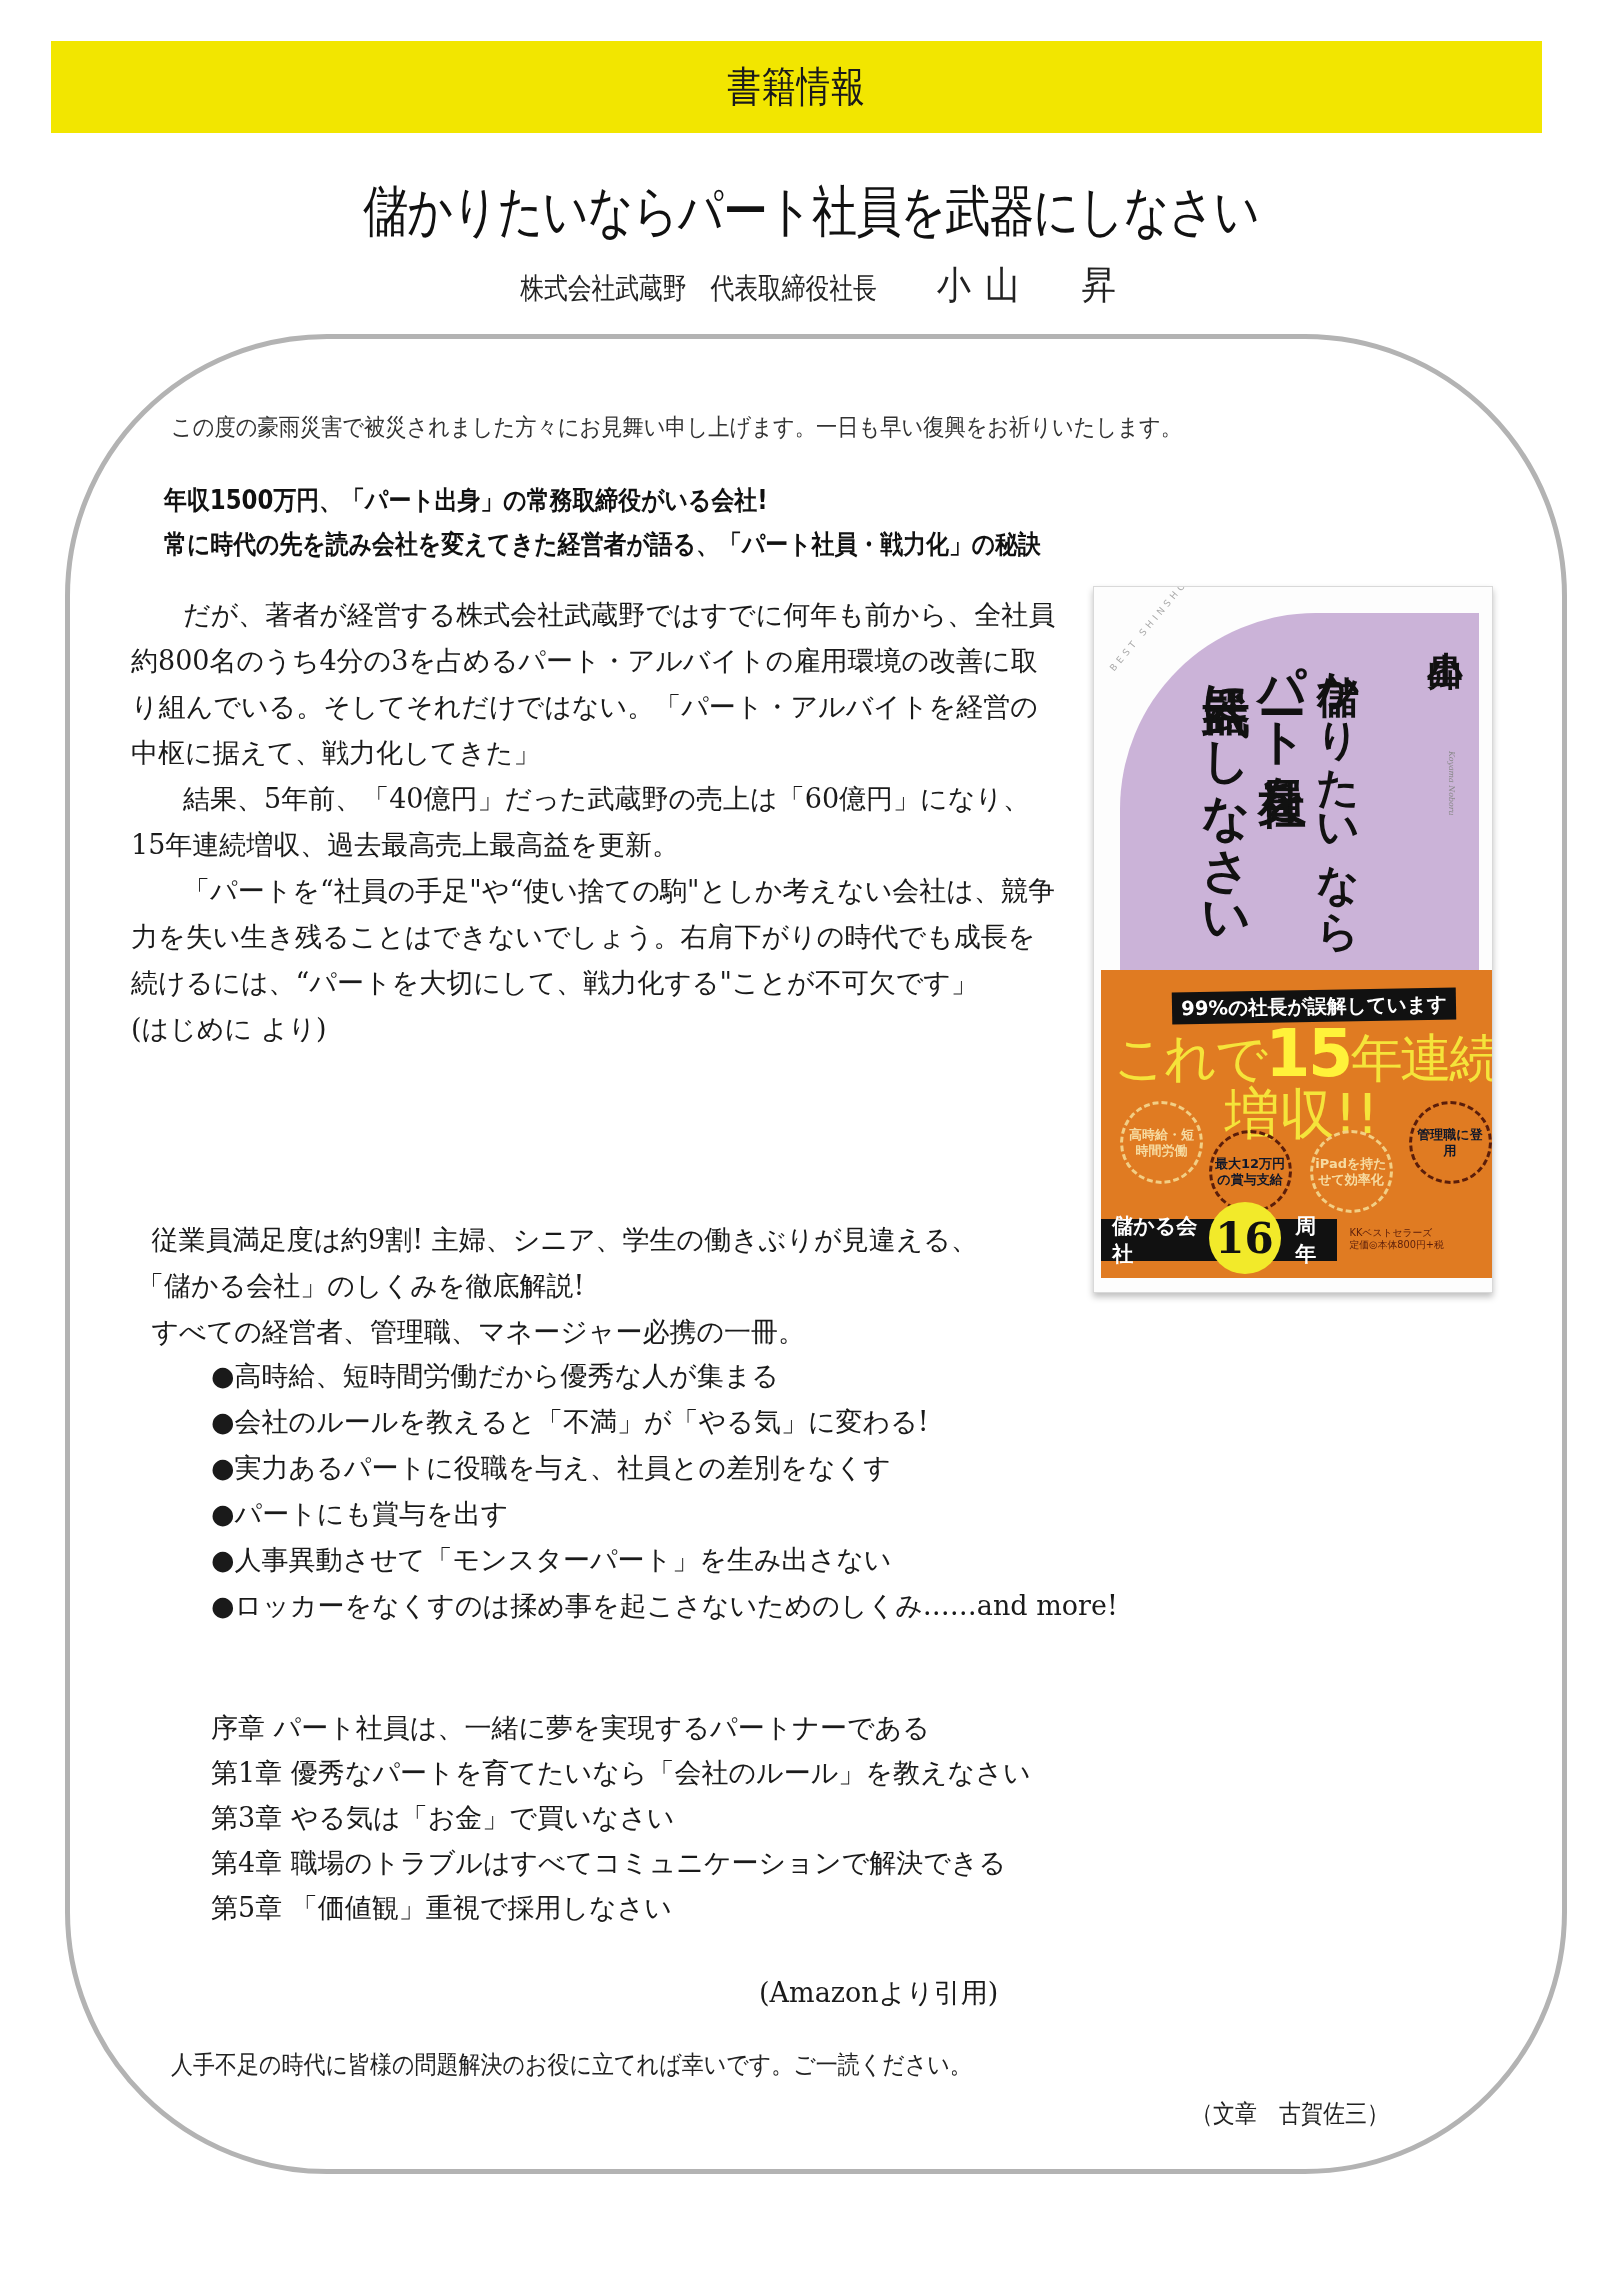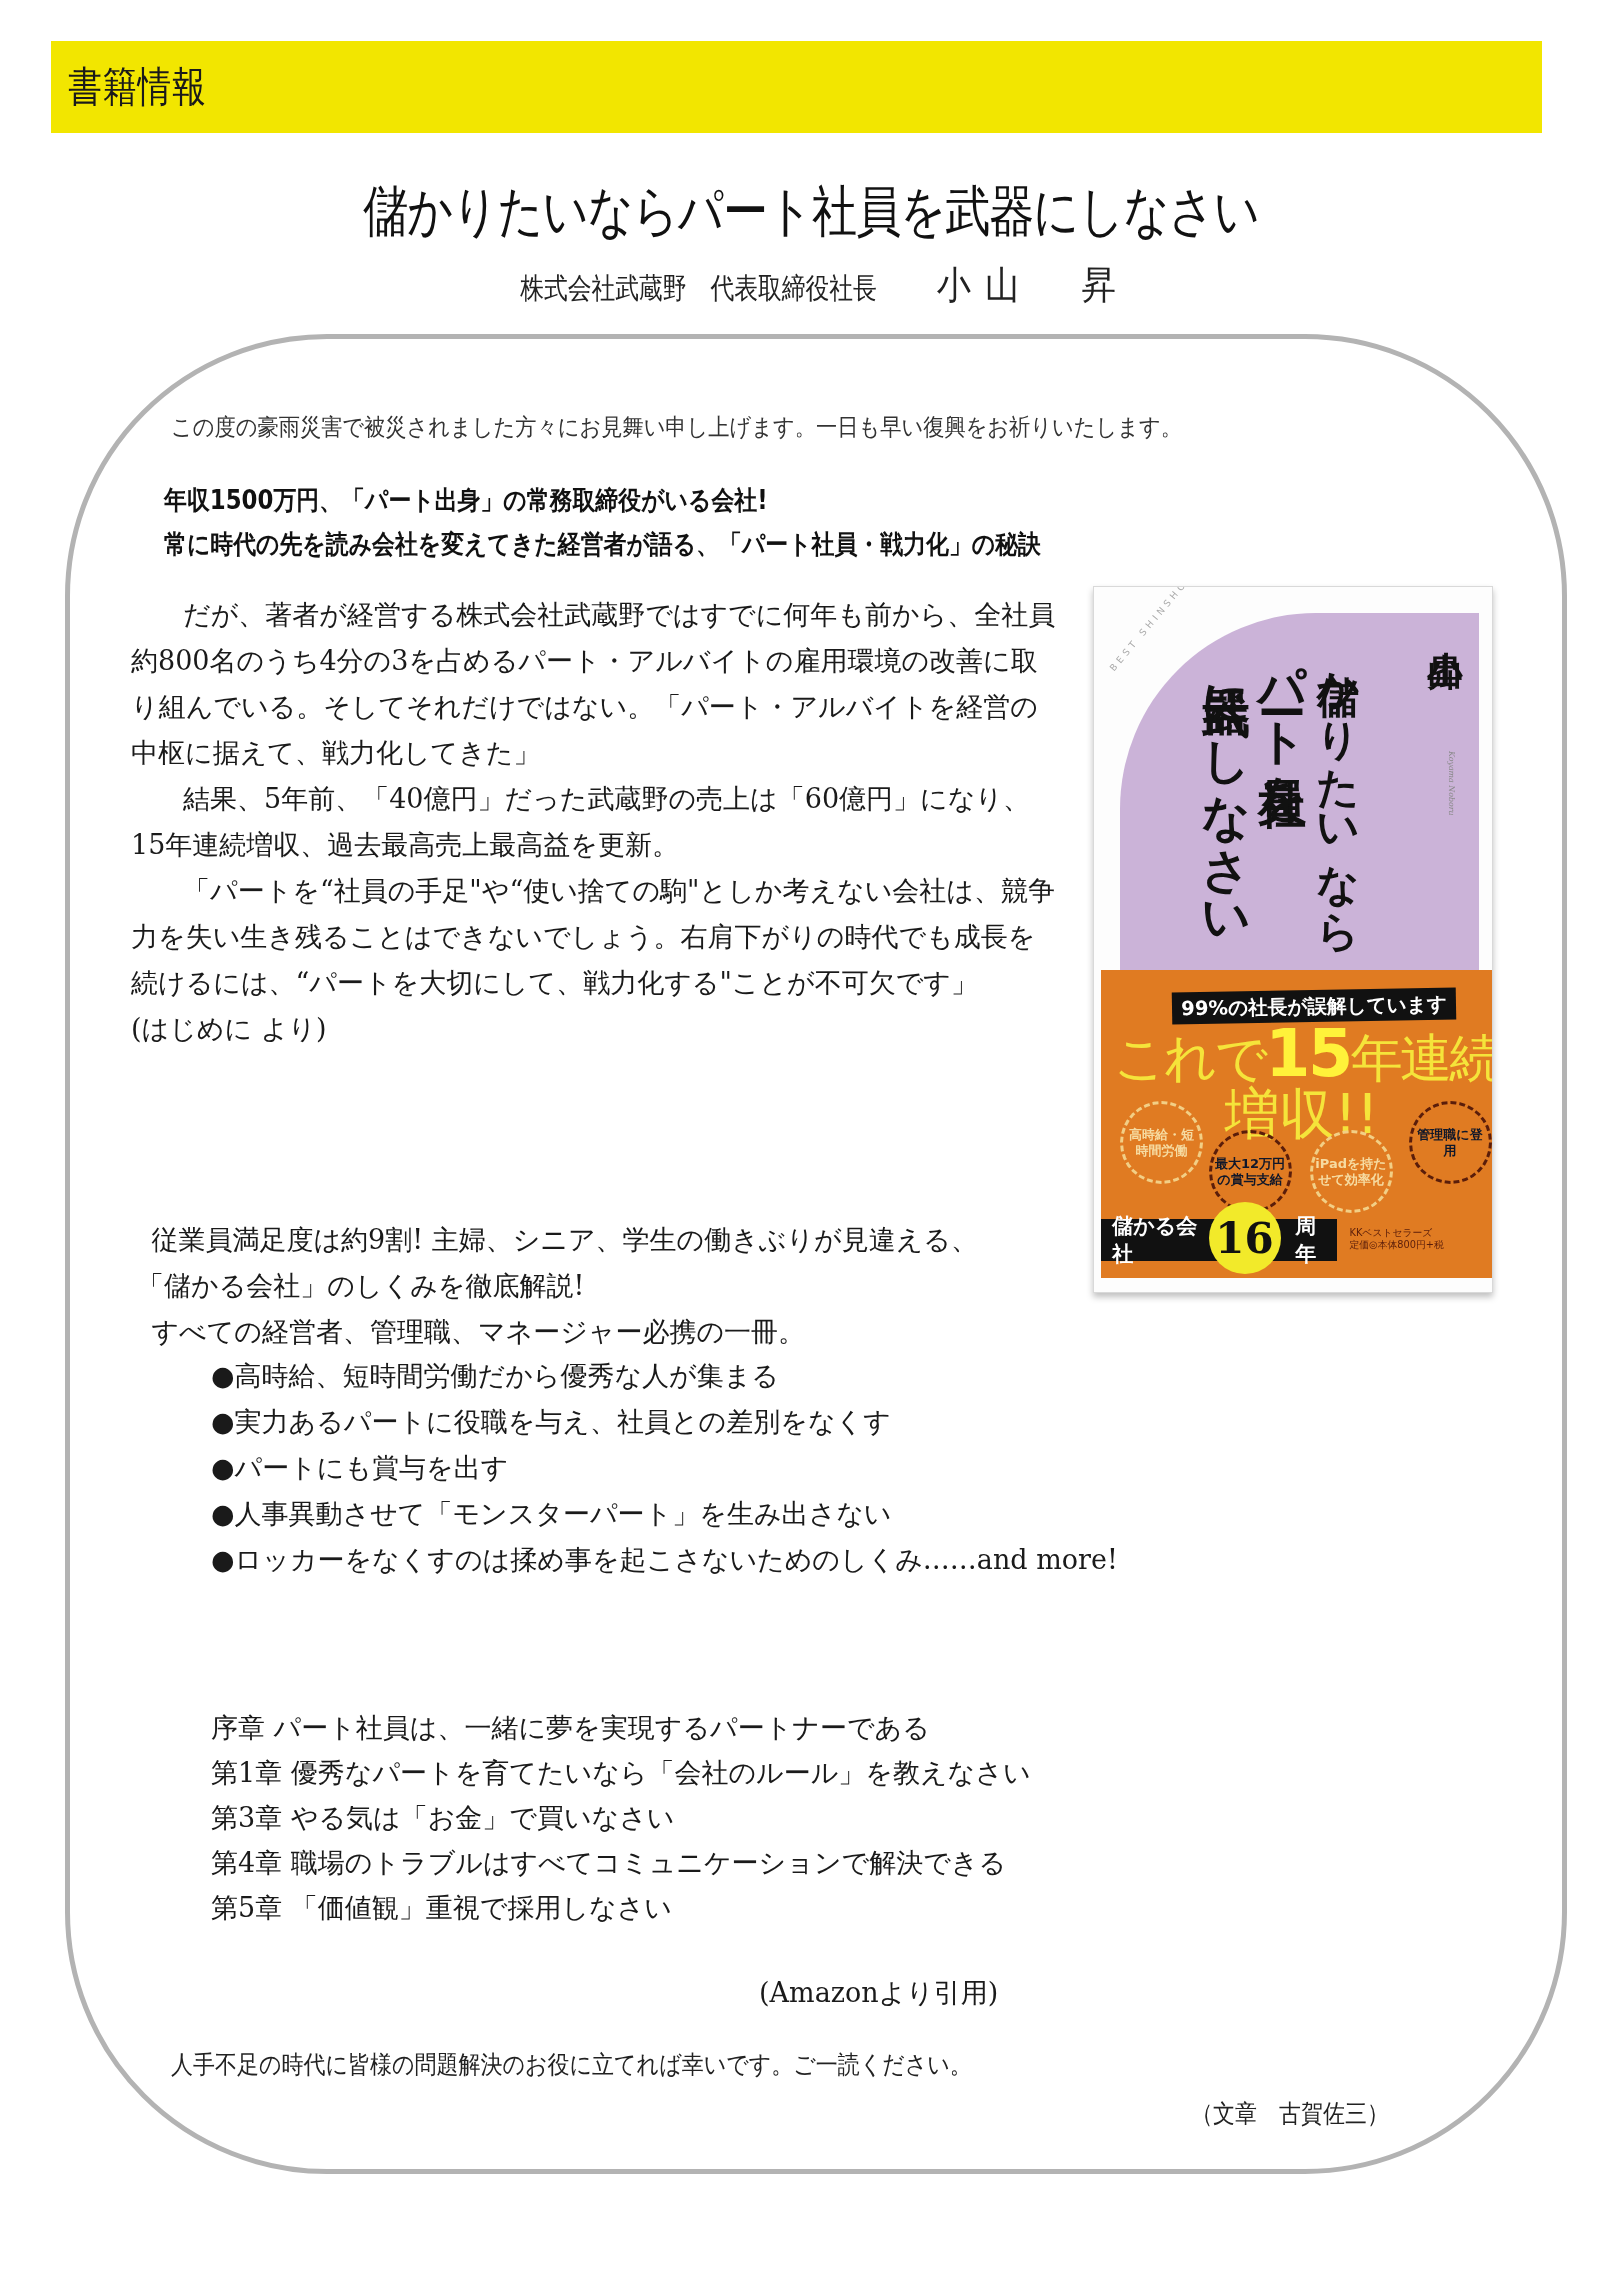--- a/index.html
+++ b/index.html
@@ -2,21 +2,21 @@
 <html style="font-size:10.5px"><head>
   <meta charset="utf-8">
   <style>
     html, body { margin: 0; padding: 0; background: #ffffff; }
     body {
       width: 1622px; height: 2295px; position: relative; overflow: hidden;
       font-family: "DejaVu Serif", "Liberation Serif", serif; color: #1a1a1a;
     }
     .banner {
       position: absolute; left: 51px; top: 41px; width: 1491px; height: 92px;
-      background: #f2e600; display: flex; align-items: center; 
+      background: #f2e600; display: flex; align-items: center; justify-content: center;
     }
     .banner span {
       font-family: "DejaVu Sans", sans-serif; font-size: 42px; color: #1a1a1a;
       transform: scaleX(0.8); display: inline-block; letter-spacing: 1.3px;
     }
     .book-title {
       position: absolute; left: 0; width: 1622px; top: 175px; text-align: center;
       font-family: "DejaVu Sans", sans-serif; font-size: 55px; color: #111;
     }
     .book-title span { display: inline-block; transform: scaleX(0.82); letter-spacing: -1.3px; }
@@ -186,20 +186,21 @@
 </div>
 
 <div class="body2">
   <p style="padding-left:14.4px">従業員満足度は約9割! 主婦、シニア、学生の働きぶりが見違える、</p>
   <p>「儲かる会社」のしくみを徹底解説!</p>
   <p style="padding-left:14.4px">すべての経営者、管理職、マネージャー必携の一冊。</p>
 </div>
 
 <div class="bullets">
   <div>●高時給、短時間労働だから優秀な人が集まる</div>
+  <div>●会社のルールを教えると「不満」が「やる気」に変わる!</div>
   <div>●実力あるパートに役職を与え、社員との差別をなくす</div>
   <div>●パートにも賞与を出す</div>
   <div>●人事異動させて「モンスターパート」を生み出さない</div>
   <div>●ロッカーをなくすのは揉め事を起こさないためのしくみ……and more!</div>
 </div>
 
 <div class="chapters">
   <div>序章 パート社員は、一緒に夢を実現するパートナーである</div>
   <div>第1章 優秀なパートを育てたいなら「会社のルール」を教えなさい</div>
   <div>第3章 やる気は「お金」で買いなさい</div>

